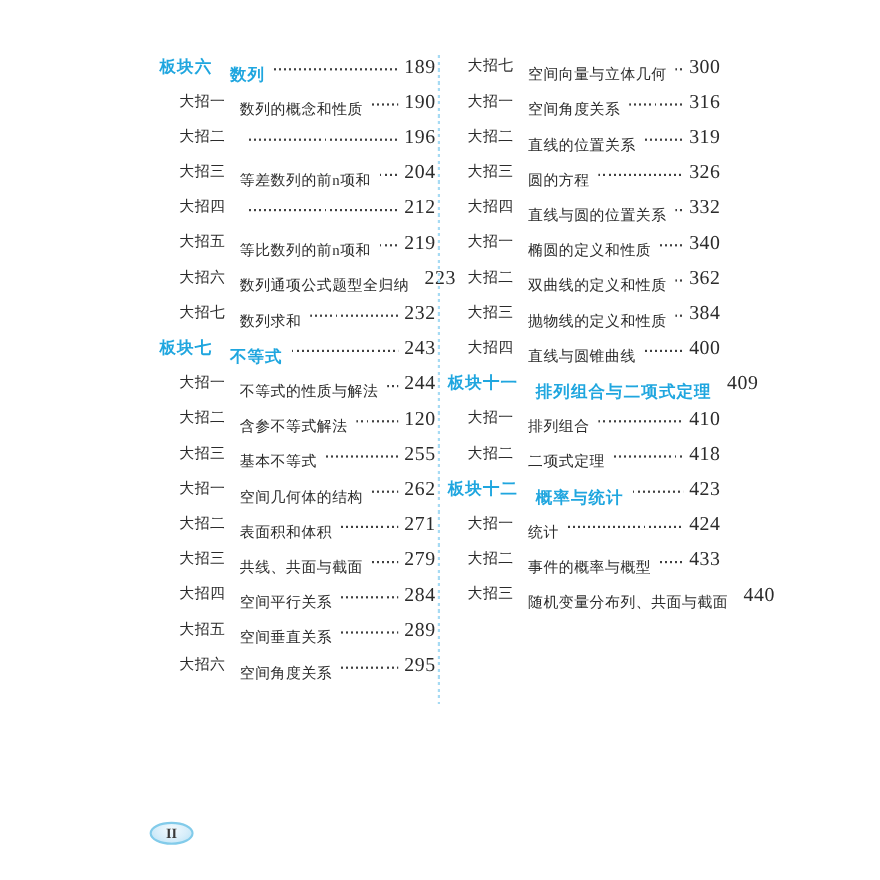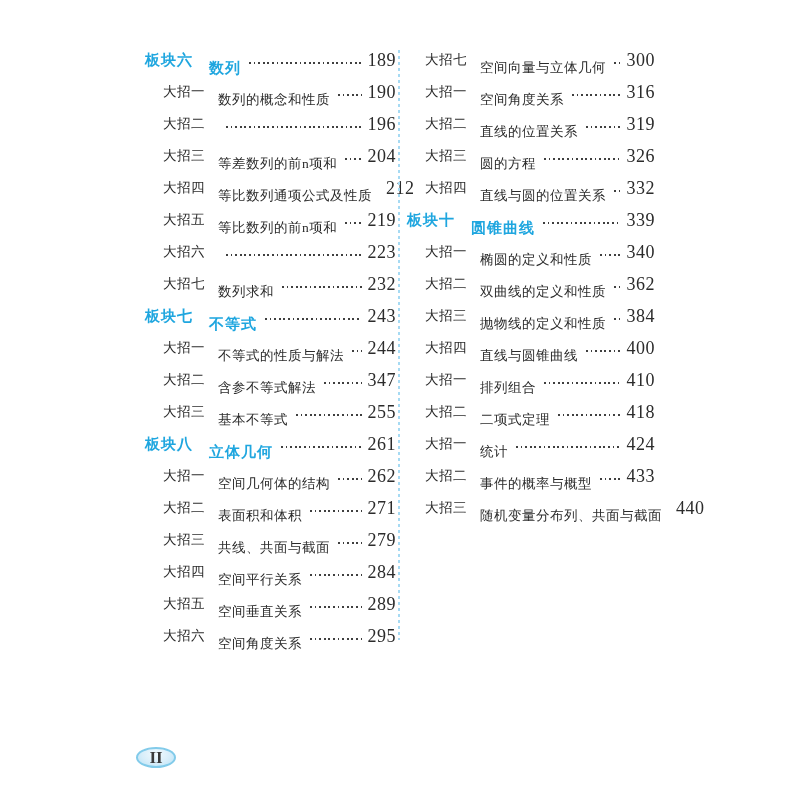--- a/index.html
+++ b/index.html
@@ -82,21 +82,21 @@
     width: 40px;
     height: 21px;
     border: 2px solid #82cbea;
     border-radius: 50%;
     background: radial-gradient(ellipse at 50% 30%, #f2fafe 0%, #d8eefa 55%, #b7e2f5 100%);
     display: flex;
     align-items: center;
     justify-content: center;
     font-family: "Liberation Serif", "DejaVu Serif", serif;
     font-weight: bold;
-    font-size: 17px;
+    font-size: 13px;
     color: #3a3a3a;
     box-sizing: border-box;
   }
 </style>
 </head>
 <body>
 
 <div class="page">
   <div class="toc-col col1">
       <div class="row module">
@@ -117,32 +117,32 @@
         <span class="page-num">196</span>
       </div>
       <div class="row item">
         <span class="label">大招三</span>
         <span class="title">等差数列的前n项和</span>
         <span class="leader"></span>
         <span class="page-num">204</span>
       </div>
       <div class="row item">
         <span class="label">大招四</span>
-        <span class="title">等比数列通项公式及性质</span>
         <span class="leader"></span>
         <span class="page-num">212</span>
       </div>
       <div class="row item">
         <span class="label">大招五</span>
         <span class="title">等比数列的前n项和</span>
         <span class="leader"></span>
         <span class="page-num">219</span>
       </div>
       <div class="row item">
         <span class="label">大招六</span>
+        <span class="title">数列通项公式题型全归纳</span>
         <span class="leader"></span>
         <span class="page-num">223</span>
       </div>
       <div class="row item">
         <span class="label">大招七</span>
         <span class="title">数列求和</span>
         <span class="leader"></span>
         <span class="page-num">232</span>
       </div>
       <div class="row module">
@@ -154,33 +154,27 @@
       <div class="row item">
         <span class="label">大招一</span>
         <span class="title">不等式的性质与解法</span>
         <span class="leader"></span>
         <span class="page-num">244</span>
       </div>
       <div class="row item">
         <span class="label">大招二</span>
         <span class="title">含参不等式解法</span>
         <span class="leader"></span>
-        <span class="page-num">347</span>
+        <span class="page-num">120</span>
       </div>
       <div class="row item">
         <span class="label">大招三</span>
         <span class="title">基本不等式</span>
         <span class="leader"></span>
         <span class="page-num">255</span>
-      </div>
-      <div class="row module">
-        <span class="label">板块八</span>
-        <span class="title">立体几何</span>
-        <span class="leader"></span>
-        <span class="page-num">261</span>
       </div>
       <div class="row item">
         <span class="label">大招一</span>
         <span class="title">空间几何体的结构</span>
         <span class="leader"></span>
         <span class="page-num">262</span>
       </div>
       <div class="row item">
         <span class="label">大招二</span>
         <span class="title">表面积和体积</span>
@@ -237,26 +231,20 @@
         <span class="title">圆的方程</span>
         <span class="leader"></span>
         <span class="page-num">326</span>
       </div>
       <div class="row item">
         <span class="label">大招四</span>
         <span class="title">直线与圆的位置关系</span>
         <span class="leader"></span>
         <span class="page-num">332</span>
       </div>
-      <div class="row module">
-        <span class="label">板块十</span>
-        <span class="title">圆锥曲线</span>
-        <span class="leader"></span>
-        <span class="page-num">339</span>
-      </div>
       <div class="row item">
         <span class="label">大招一</span>
         <span class="title">椭圆的定义和性质</span>
         <span class="leader"></span>
         <span class="page-num">340</span>
       </div>
       <div class="row item">
         <span class="label">大招二</span>
         <span class="title">双曲线的定义和性质</span>
         <span class="leader"></span>
@@ -267,31 +255,43 @@
         <span class="title">抛物线的定义和性质</span>
         <span class="leader"></span>
         <span class="page-num">384</span>
       </div>
       <div class="row item">
         <span class="label">大招四</span>
         <span class="title">直线与圆锥曲线</span>
         <span class="leader"></span>
         <span class="page-num">400</span>
       </div>
+      <div class="row module">
+        <span class="label">板块十一</span>
+        <span class="title">排列组合与二项式定理</span>
+        <span class="leader"></span>
+        <span class="page-num">409</span>
+      </div>
       <div class="row item">
         <span class="label">大招一</span>
         <span class="title">排列组合</span>
         <span class="leader"></span>
         <span class="page-num">410</span>
       </div>
       <div class="row item">
         <span class="label">大招二</span>
         <span class="title">二项式定理</span>
         <span class="leader"></span>
         <span class="page-num">418</span>
+      </div>
+      <div class="row module">
+        <span class="label">板块十二</span>
+        <span class="title">概率与统计</span>
+        <span class="leader"></span>
+        <span class="page-num">423</span>
       </div>
       <div class="row item">
         <span class="label">大招一</span>
         <span class="title">统计</span>
         <span class="leader"></span>
         <span class="page-num">424</span>
       </div>
       <div class="row item">
         <span class="label">大招二</span>
         <span class="title">事件的概率与概型</span>

